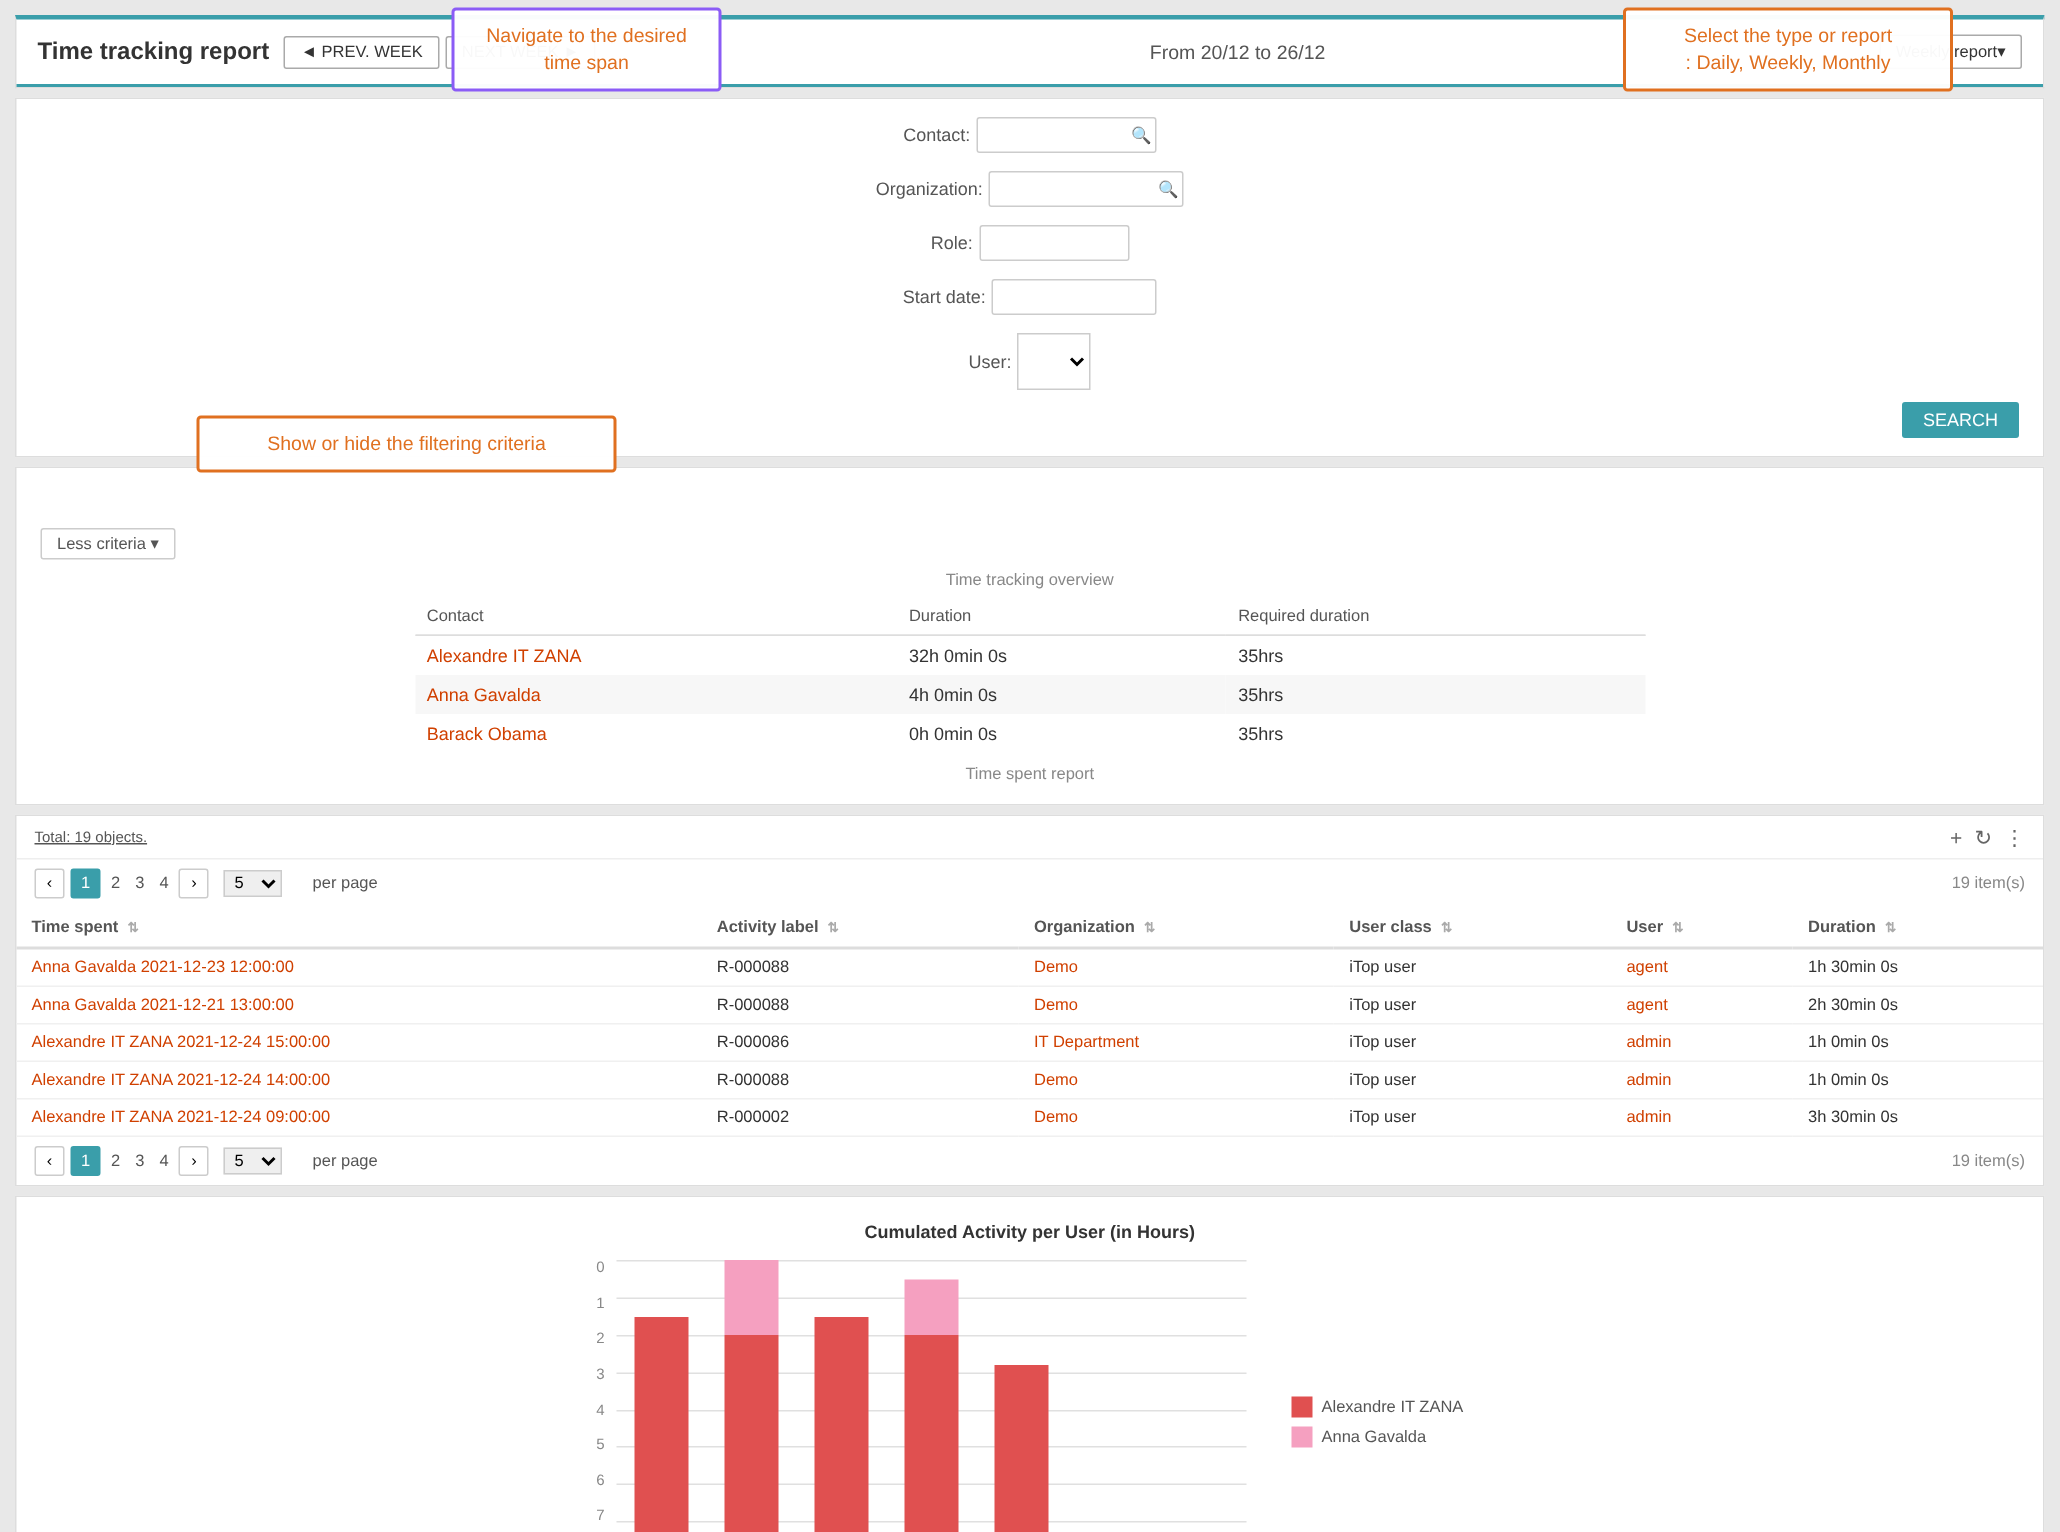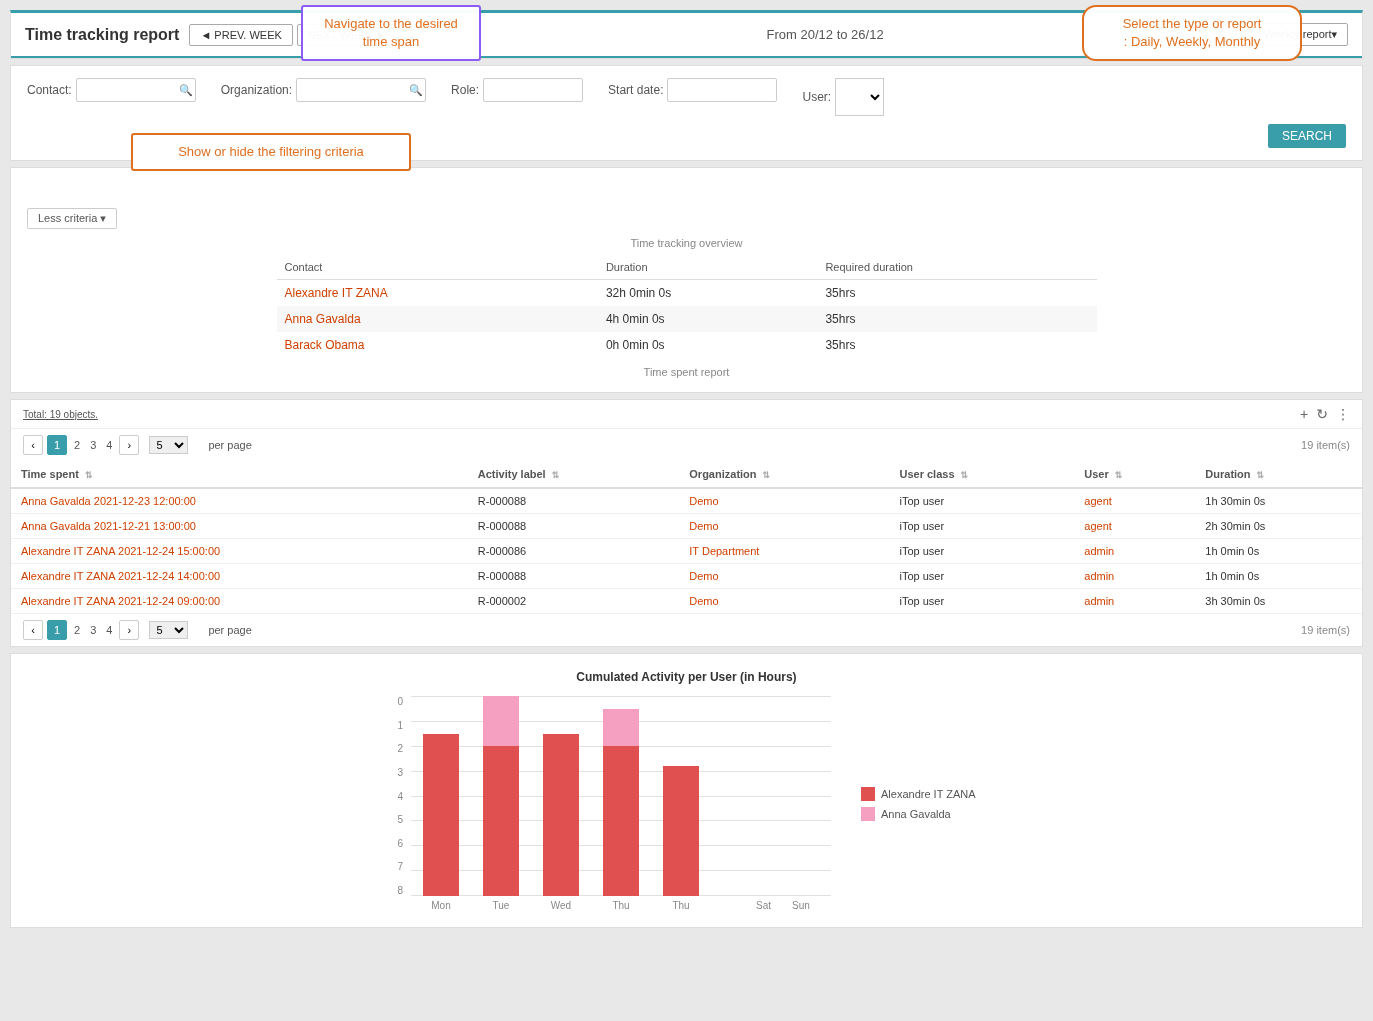--- a/index.html
+++ b/index.html
@@ -11,21 +11,21 @@
     .header-card { background: #fff; border: 1px solid #ddd; border-top: 3px solid #3a9eaa; margin-bottom: 6px; }
     .header-top { display: flex; align-items: center; padding: 10px 14px; gap: 10px; border-bottom: 2px solid #3a9eaa; }
     .page-title { font-size: 16px; font-weight: bold; color: #333; flex: 0 0 auto; }
     .nav-buttons { display: flex; gap: 4px; flex: 0 0 auto; }
     .nav-btn { background: #fff; border: 1px solid #aaa; padding: 4px 10px; font-size: 11px; cursor: pointer; border-radius: 2px; color: #333; }
     .date-range { flex: 1; text-align: center; font-size: 13px; color: #555; }
     .report-select-btn { background: #fff; border: 1px solid #aaa; padding: 4px 10px; font-size: 11px; cursor: pointer; border-radius: 2px; color: #333; display: flex; align-items: center; gap: 4px; }
 
     
     .search-card { background: #fff; border: 1px solid #ddd; padding: 12px 16px; margin-bottom: 6px; }
-    .search-row { display: flex; align-items: flex-start; gap: 25px; flex-wrap: wrap; }
+    .search-row { display: flex; align-items: center; gap: 12px; flex-wrap: wrap; flex-direction: column; }
     .field-group { display: flex; align-items: center; gap: 4px; }
     .field-label { font-size: 12px; color: #555; }
     .field-input { border: 1px solid #ccc; padding: 3px 6px; font-size: 11px; height: 24px; border-radius: 2px; }
     .field-input-with-icon { position: relative; display: flex; align-items: center; }
     .field-input-with-icon input { padding-right: 22px; }
     .search-icon-btn { position: absolute; right: 3px; background: none; border: none; cursor: pointer; color: #888; font-size: 11px; }
     .search-btn { background: #3a9eaa; color: #fff; border: none; padding: 5px 14px; font-size: 12px; cursor: pointer; border-radius: 2px; float: right; }
     .search-btn-row { display: flex; justify-content: flex-end; margin-top: 8px; }
     .user-select { border: 1px solid #ccc; padding: 18px 4px; font-size: 11px; height: 24px; background: #fff; }
 
@@ -78,21 +78,21 @@
     .bar-group { display: flex; flex-direction: column; align-items: center; gap: 0; width: 60px; position: relative; }
     .bar-segment-alexandre { background: #e05050; }
     .bar-segment-anna { background: #f5a0c0; }
     .chart-legend { display: flex; flex-direction: column; gap: 6px; margin-left: 20px; align-self: center; }
     .legend-item { display: flex; align-items: center; gap: 6px; font-size: 11px; color: #555; }
     .legend-color { width: 14px; height: 14px; }
 
     
     .header-wrapper { position: relative; }
     .annot1 { position: absolute; top: -8px; left: 290px; z-index: 10; border: 2px solid #8b5cf6; background: rgba(255,255,255,0.97); padding: 8px 12px; border-radius: 3px; font-size: 13px; color: #e07020; text-align: center; line-height: 1.4; min-width: 180px; }
-    .annot2 { position: absolute; top: -8px; right: 60px; z-index: 10; border: 2px solid #e07020; background: rgba(255,255,255,0.97); padding: 8px 12px; border-radius: 14px; font-size: 13px; color: #e07020; text-align: center; line-height: 1.4; min-width: 220px; }
+    .annot2 { position: absolute; top: -8px; right: 60px; z-index: 10; border: 2px solid #e07020; background: rgba(255,255,255,0.97); padding: 8px 12px; border-radius: 3px; font-size: 13px; color: #e07020; text-align: center; line-height: 1.4; min-width: 220px; }
 
     .criteria-wrapper { position: relative; }
     .annot3 { position: absolute; top: -35px; left: 120px; z-index: 10; border: 2px solid #e07020; background: rgba(255,255,255,0.97); padding: 8px 12px; border-radius: 3px; font-size: 13px; color: #e07020; text-align: center; line-height: 1.4; min-width: 280px; }
   </style>
 </head>
 <body>
 
 <div class="page-wrapper">
 
   <div class="header-card header-wrapper">

